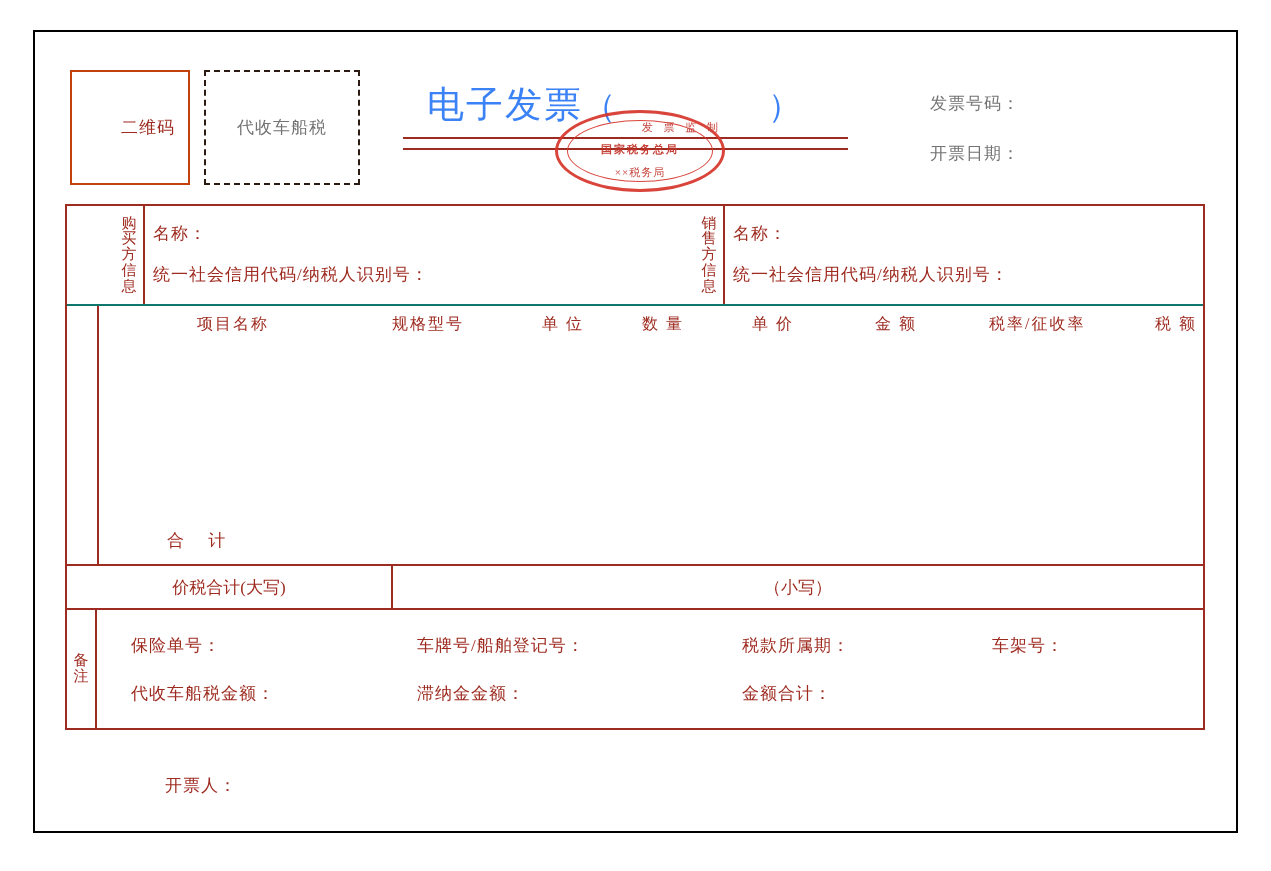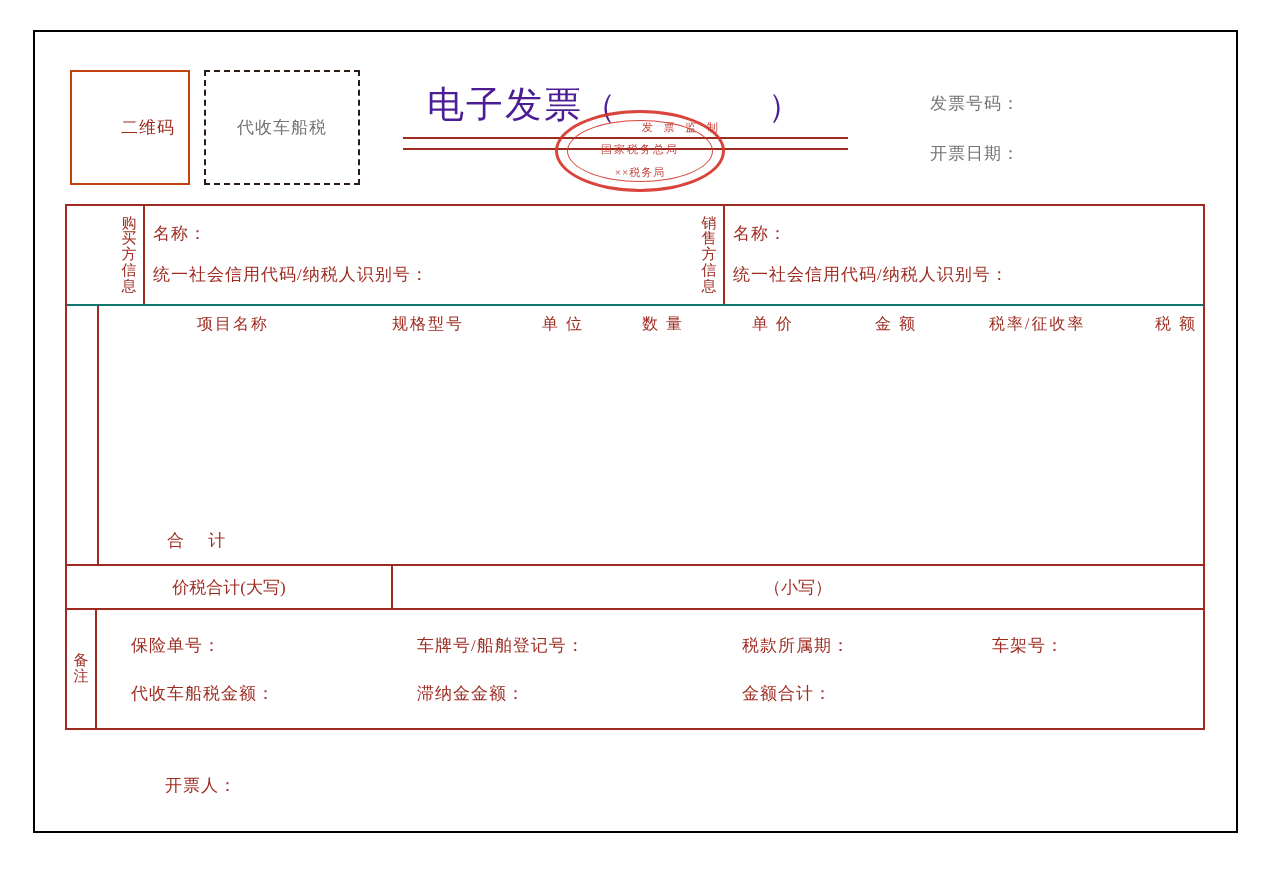--- a/index.html
+++ b/index.html
@@ -61,21 +61,21 @@
     letter-spacing: 1px;
   }
   .title {
     position: absolute;
     left: 370px;
     top: 48px;
     width: 420px;
     text-align: center;
     font-size: 37px;
     letter-spacing: 2px;
-    color: #4c1d95;
+    color: #3b82f6;
     font-family: "Liberation Serif", "DejaVu Serif", serif;
     white-space: nowrap;
   }
   .title .paren {
     font-size: 33px;
   }
   .rule-1 {
     position: absolute;
     left: 368px;
     top: 105px;
@@ -124,20 +124,21 @@
   }
   .seal-mid {
     position: absolute;
     left: 0; right: 0;
     top: 29px;
     text-align: center;
     font-size: 11px;
     color: #c0322a;
     letter-spacing: 2px;
     white-space: nowrap;
+    font-weight: bold;
   }
   .seal-bottom {
     position: absolute;
     left: 0; right: 0;
     bottom: 9px;
     text-align: center;
     font-size: 11px;
     color: #c0322a;
     letter-spacing: 1px;
     white-space: nowrap;

